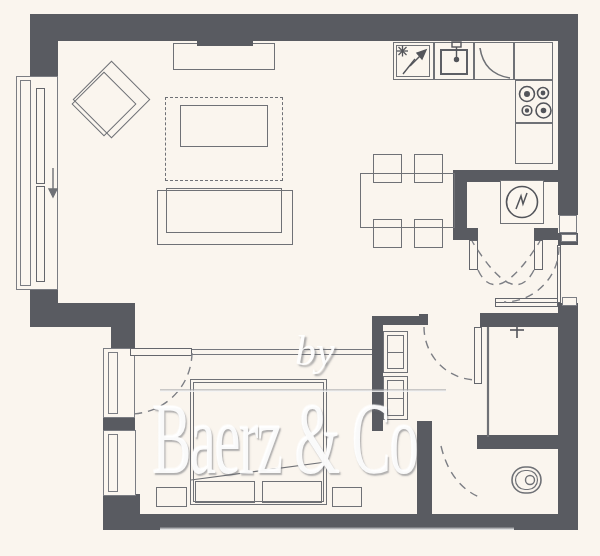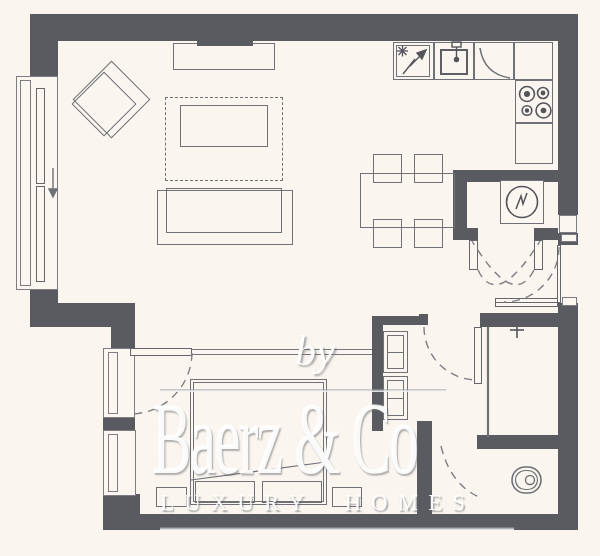--- a/index.html
+++ b/index.html
@@ -197,17 +197,16 @@
       <path d="M 534 270 Q 514 310 472 241"></path>
       <path d="M 559 247 A 55 55 0 0 1 504 302"></path>
       <path d="M 441 446 Q 450 484 479 497"></path>
     </g>
   </svg>
 
   <div id="watermark">
     <span class="wm-by">by</span>
     <div class="wm-line wm-line1"></div>
     <div class="wm-brand">Baerz &amp; Co</div>
-    <div class="wm-tagline">LUXURY HOMES</div>
     <div class="wm-line wm-line2"></div>
   </div>
 
 </div>
 
 </body></html>

